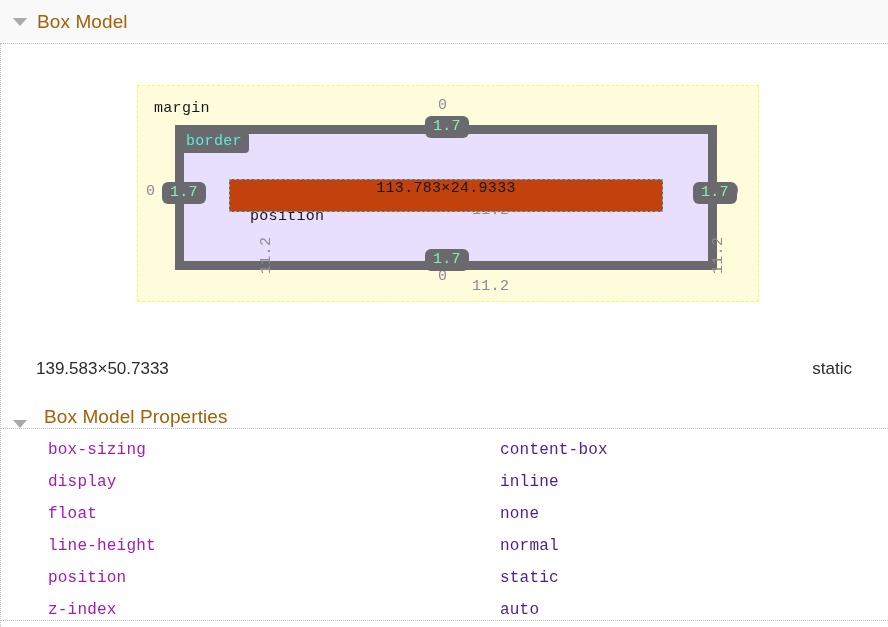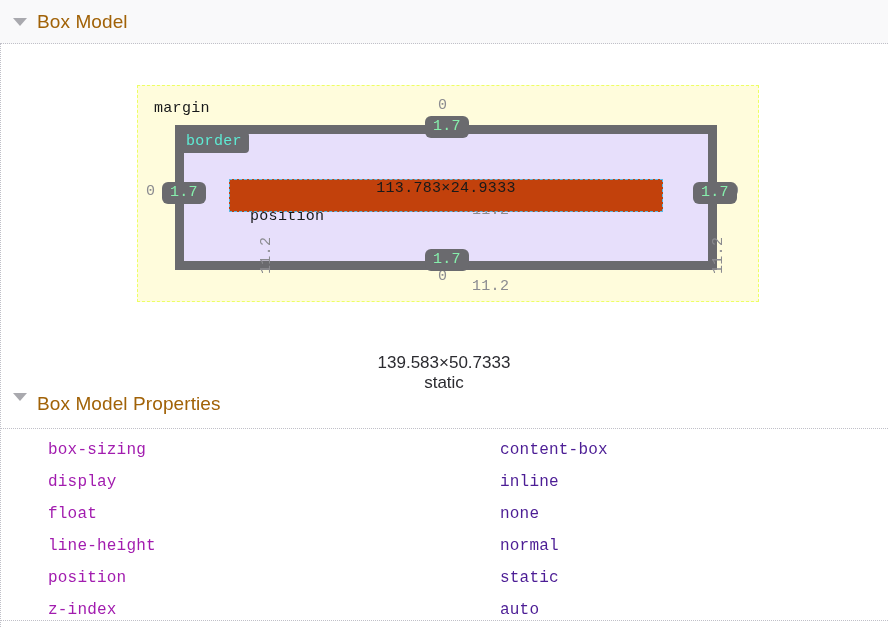--- a/index.html
+++ b/index.html
@@ -180,43 +180,43 @@
   .num-pad-left  { left: 74px;  top: 140px; }
   .num-pad-right { left: 526px; top: 140px; }
 
   
   .summary-row {
     position: relative;
     height: 48px;
     padding: 0 36px 0 36px;
     display: flex;
     align-items: center;
-    justify-content: flex-end;
-    flex-direction: column;
+    justify-content: space-between;
   }
   .summary-size {
     font-family: "Liberation Sans", sans-serif;
     font-size: 17px;
     color: #2b2b30;
   }
   .summary-position {
     font-family: "Liberation Sans", sans-serif;
     font-size: 17px;
     color: #2b2b30;
   }
 
   
   .props-header {
     height: 36px;
     background: #ffffff;
     border-bottom: 1px dotted #c0c0c8;
     display: flex;
-    align-items: flex-start;
+    align-items: flex-end;
     padding-left: 13px;
     box-sizing: border-box;
+    gap: 7px;
   }
   .props-header .section-title { font-size: 19px; }
 
   .props-list {
     padding-top: 5px;
   }
   .prop-row {
     height: 32px;
     display: flex;
     align-items: center;

